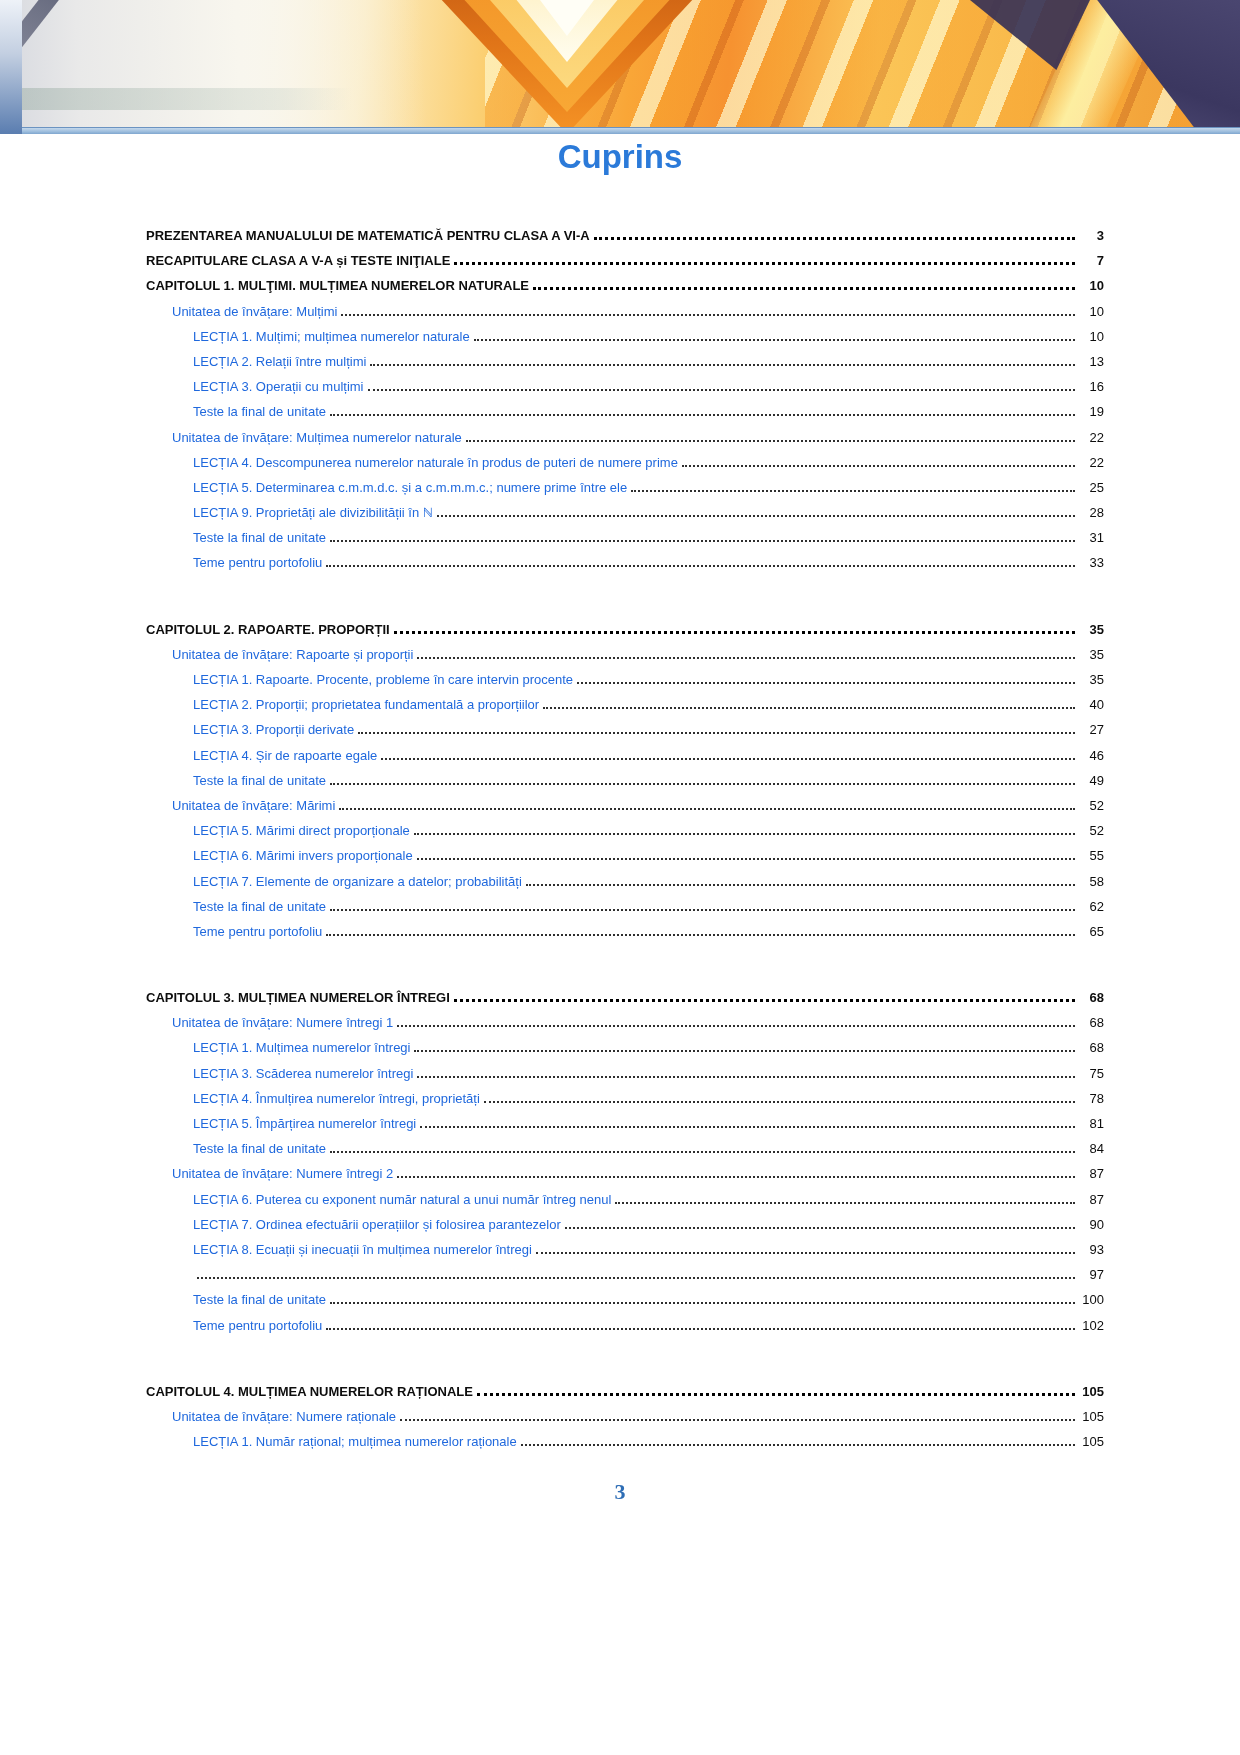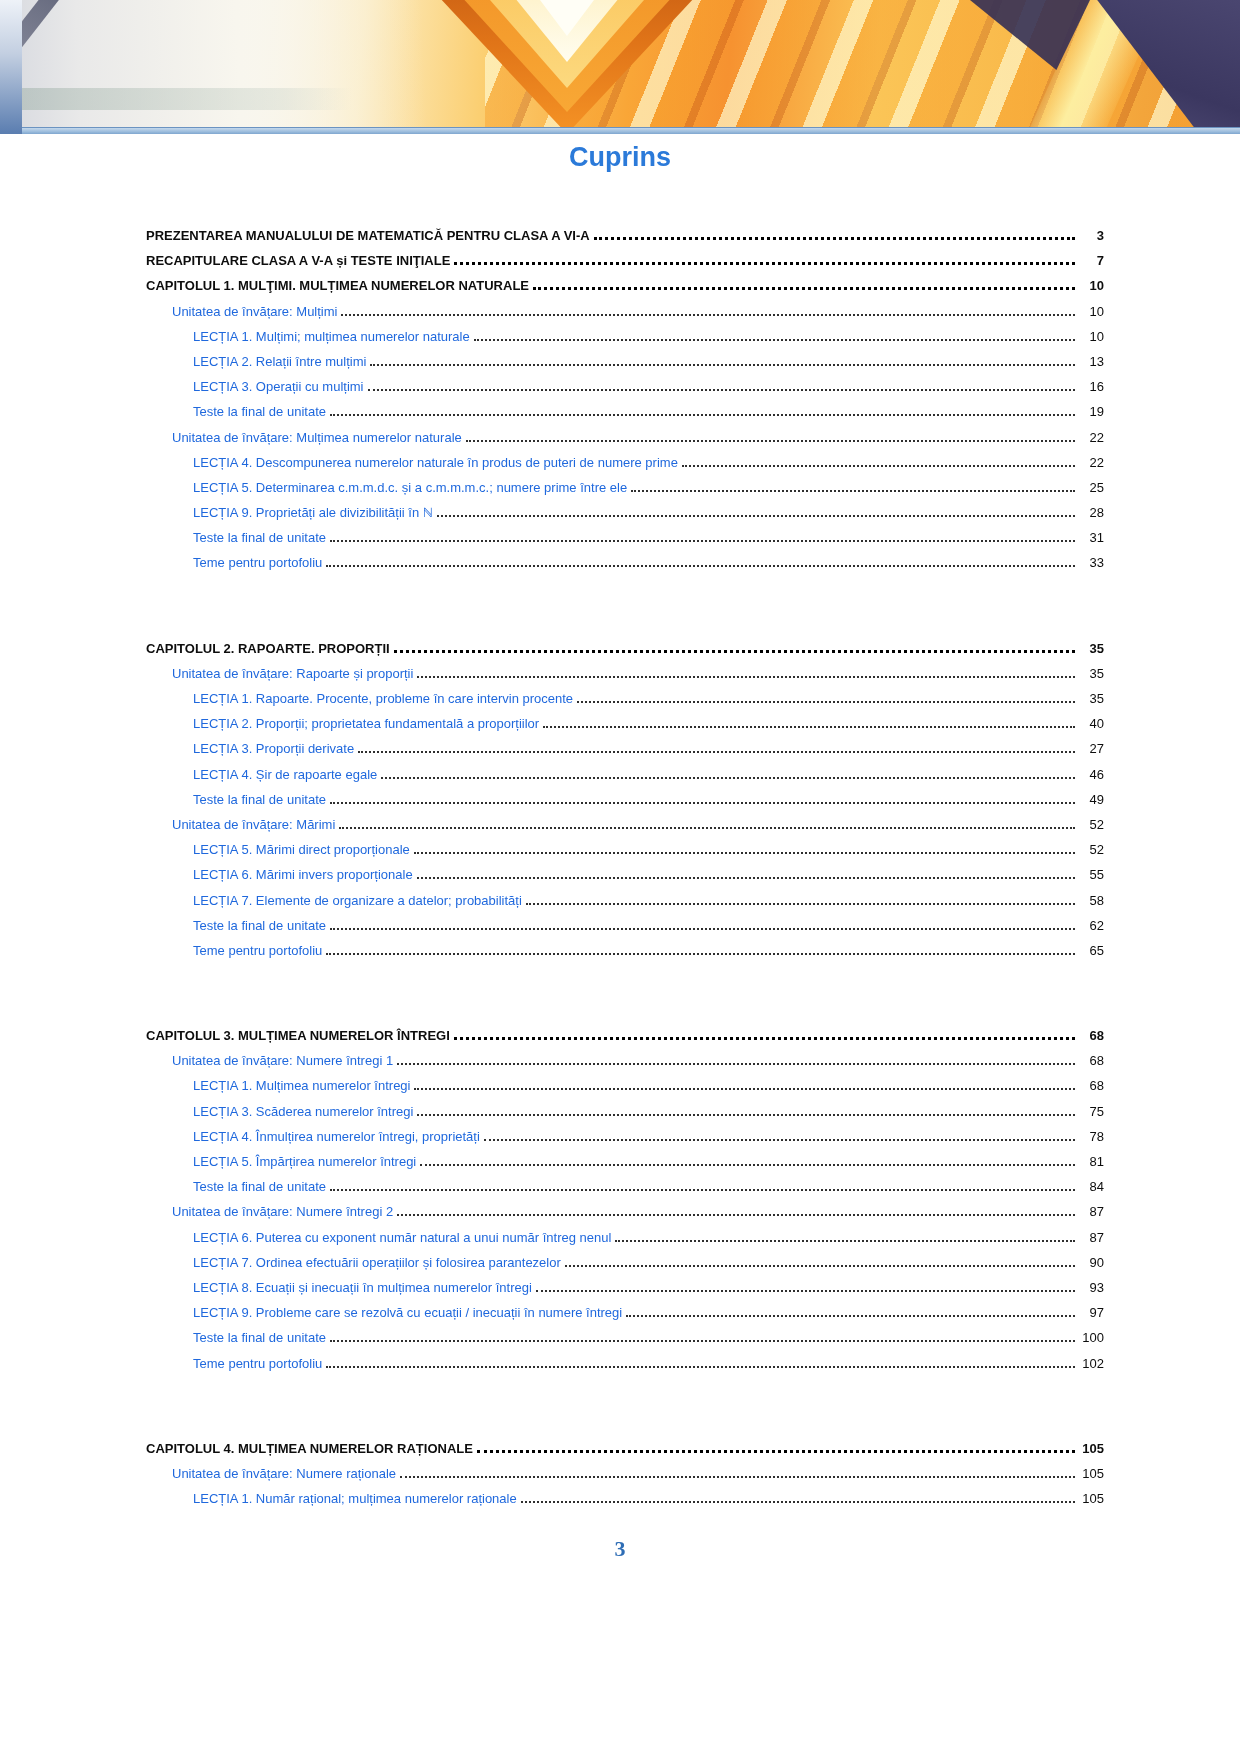--- a/index.html
+++ b/index.html
@@ -71,34 +71,34 @@
   }
   .banner-bottom-bar {
     position:absolute; left:22px; right:0; top:127px; height:7px;
     background:linear-gradient(180deg,#c4d8ec 0%, #9dbddd 60%, #7fa6cf 100%);
     border-top:1px solid #6b93c1;
   }
 
   
   .page-title {
     margin-top:141px; text-align:center;
-    font-size:27px; font-weight:bold; color:#2b7ad9;
+    font-size:33px; font-weight:bold; color:#2b7ad9;
     letter-spacing:0px; line-height:32px;
   }
 
   
   .toc {
     margin:49px 0 0 146px; width:958px;
     font-size:13px; color:#1f68dd;
   }
   .toc-row { display:flex; align-items:baseline; height:25.2px; line-height:25.2px; }
   .toc-row.chapter { color:#0d0d0d; font-weight:bold; }
   .toc-row.unit    { padding-left:26px; }
   .toc-row.lesson  { padding-left:47px; }
-  .toc-row.gap-before { margin-top:60px; }
+  .toc-row.gap-before { margin-top:41px; }
   .toc-label { white-space:nowrap; }
   .toc-leader {
     flex:1 1 auto; min-width:18px; margin:0 3px 0 4px;
     border-bottom:2px dotted #2e2e2e; height:18px;
   }
   .toc-row.chapter .toc-leader { border-bottom:3px dotted #000; }
   .toc-page { color:#0d0d0d; font-weight:normal; white-space:nowrap; min-width:26px; text-align:right; }
   .toc-row.chapter .toc-page { font-weight:bold; }
 
   
@@ -317,21 +317,20 @@
     <span class="toc-label">LECȚIA 7. Ordinea efectuării operațiilor și folosirea parantezelor</span>
     <span class="toc-leader"></span>
     <span class="toc-page">90</span>
   </div>
     <div class="toc-row lesson">
     <span class="toc-label">LECȚIA 8. Ecuații și inecuații în mulțimea numerelor întregi</span>
     <span class="toc-leader"></span>
     <span class="toc-page">93</span>
   </div>
     <div class="toc-row lesson">
-    <span class="toc-label">LECȚIA 9. Probleme care se rezolvă cu ecuații / inecuații în numere întregi</span>
     <span class="toc-leader"></span>
     <span class="toc-page">97</span>
   </div>
     <div class="toc-row lesson">
     <span class="toc-label">Teste la final de unitate</span>
     <span class="toc-leader"></span>
     <span class="toc-page">100</span>
   </div>
     <div class="toc-row lesson">
     <span class="toc-label">Teme pentru portofoliu</span>

